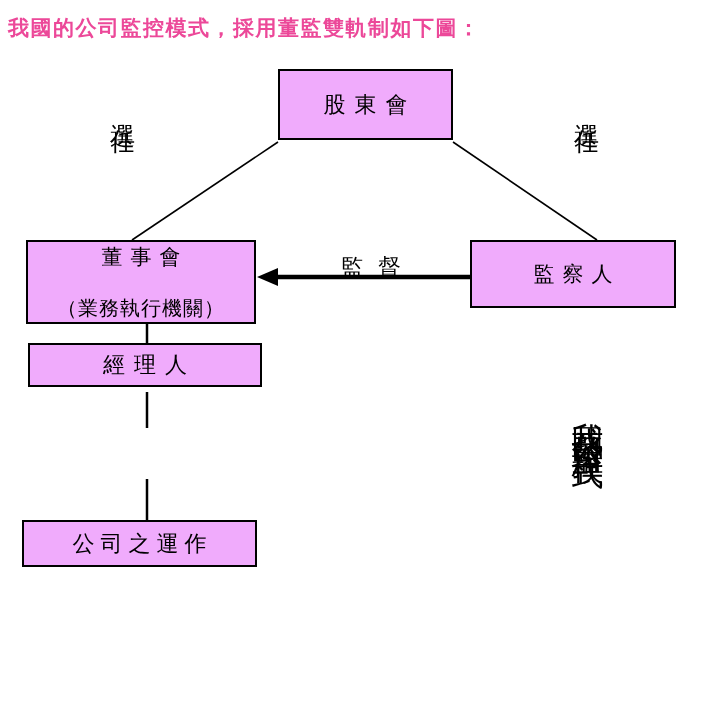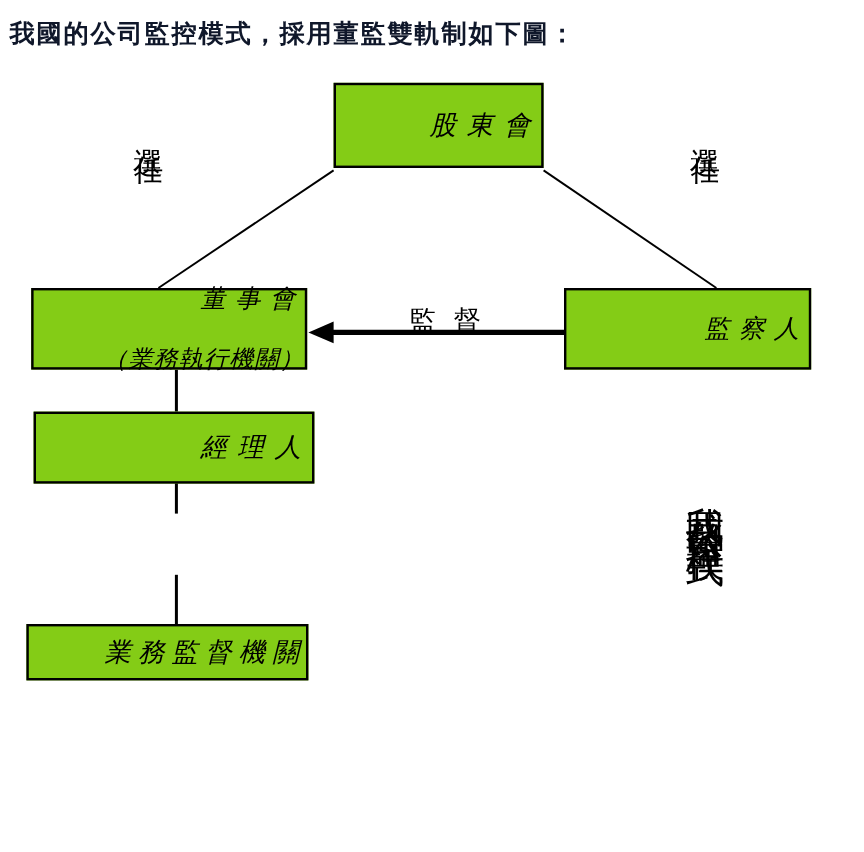--- a/index.html
+++ b/index.html
@@ -18,52 +18,51 @@
   }
   .doc-title {
     position: absolute;
     left: 8px;
     top: 14px;
     font-family: Liberation Sans, sans-serif;
     font-weight: 700;
     font-size: 21px;
     letter-spacing: 1.5px;
     white-space: nowrap;
-    color: #0f172a;
+    color: #ec4899;
   }
   .node {
     position: absolute;
     border: 2px solid #000000;
-    background: #84cc16;
+    background: #f0abfc;
     display: flex;
     flex-direction: column;
-    align-items: flex-end;
+    align-items: center;
     justify-content: center;
     box-sizing: border-box;
     text-align: center;
-    font-style: italic;
   }
   .node .lbl {
     font-size: 22px;
     letter-spacing: 9px;
     text-indent: 9px; 
     line-height: 1.25;
     white-space: nowrap;
   }
   .node .sub {
     font-size: 20px;
     letter-spacing: 1px;
     line-height: 1.2;
     white-space: nowrap;
     margin-top: 25px;
   }
   #box-shareholders { left: 278px; top: 69px;  width: 175px; height: 71px; }
-  #box-board        { left: 26px;  top: 240px; width: 230px; height: 68px; }
+  #box-board        { left: 26px;  top: 240px; width: 230px; height: 84px; }
   #box-supervisors  { left: 470px; top: 240px; width: 206px; height: 68px; }
-  #box-managers     { left: 28px;  top: 343px; width: 234px; height: 60px; }
+  #box-managers     { left: 28px;  top: 343px; width: 234px; height: 44px; }
   #box-employees    { left: 20px;  top: 428px; width: 233px; height: 51px; }
   #box-operations   { left: 22px;  top: 520px; width: 235px; height: 47px; }
 
   .edge-label-v {
     position: absolute;
     writing-mode: vertical-rl;
     font-size: 25px;
     letter-spacing: 6px;
     line-height: 1;
     white-space: nowrap;
@@ -129,21 +128,21 @@
   <div class="node" id="box-supervisors">
     <div class="lbl" style="font-size:21px; letter-spacing:8px; text-indent:8px;">監察人</div>
   </div>
 
   <div class="node" id="box-managers">
     <div class="lbl">經理人</div>
   </div>
 
 
   <div class="node" id="box-operations">
-    <div class="lbl" style="letter-spacing:6px; text-indent:6px;">業務監督機關</div>
+    <div class="lbl" style="letter-spacing:6px; text-indent:6px;">公司之運作</div>
   </div>
 
   <div class="edge-label-v" id="appoint-left">選任</div>
   <div class="edge-label-v" id="appoint-right">選任</div>
   <div class="edge-label-h" id="supervise-label">監督</div>
 
   <div class="side-caption">我國公司監控模式</div>
 
 </div>
 

